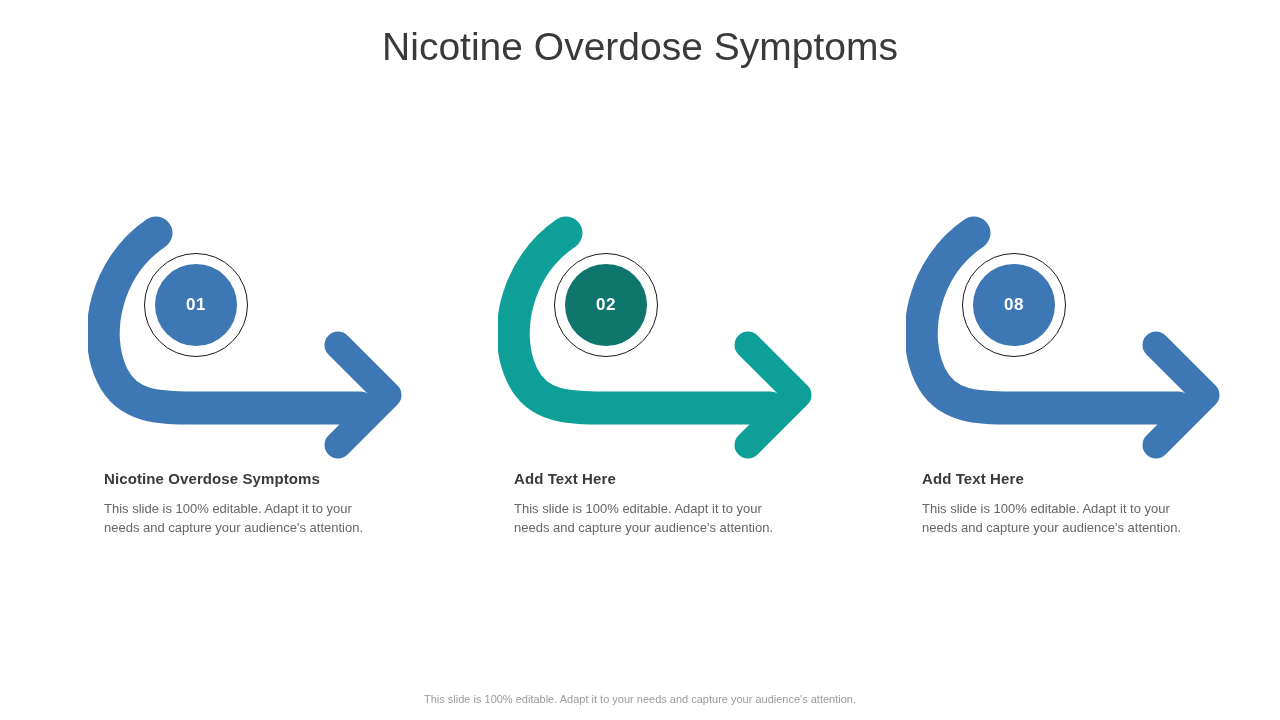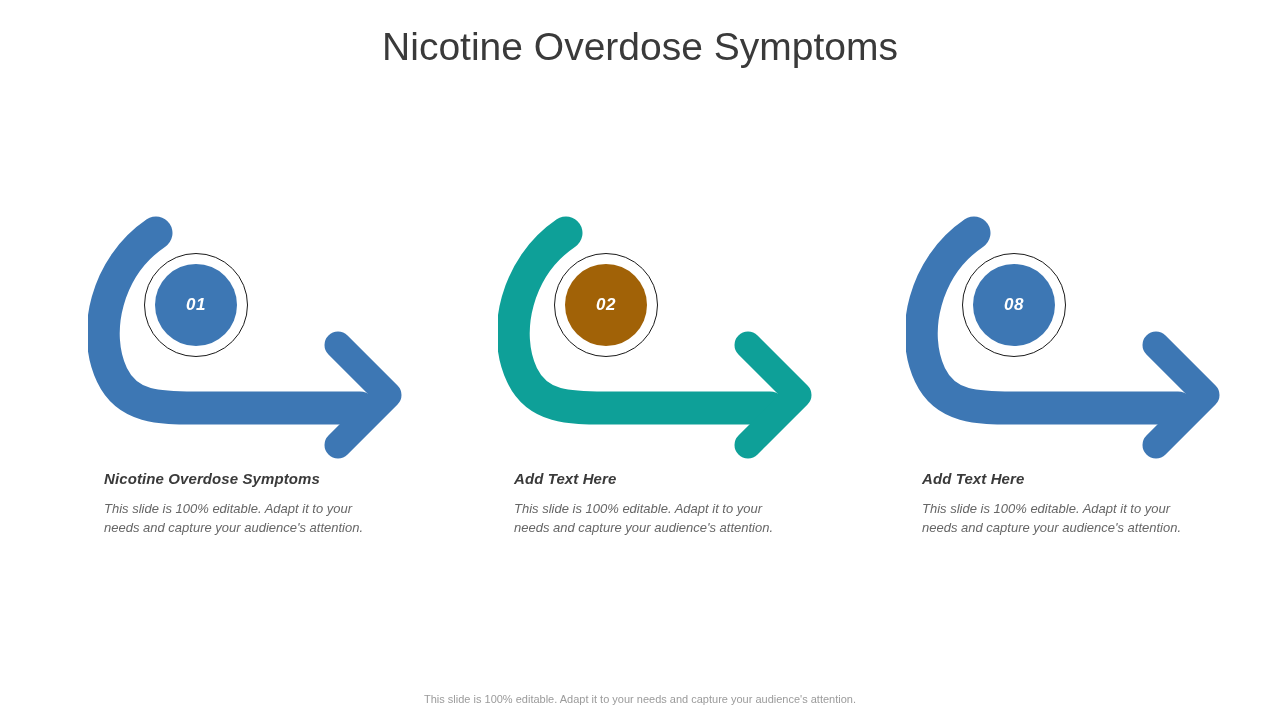--- a/index.html
+++ b/index.html
@@ -35,21 +35,20 @@
     white-space: nowrap;
   }
   .columns {
     position: absolute;
     top: 215px;
     left: 0;
     width: 1280px;
     display: flex;
     flex-direction: row;
     justify-content: flex-end;
-    font-style: italic;
   }
   .column {
     width: 386px;
     position: relative;
   }
   .column.c1 { margin-left: 88px; }
   .column.c2 { margin-left: 36px; }
   .column.c3 { margin-left: 34px; }
 
   .graphic {
@@ -80,21 +79,21 @@
     border-radius: 50%;
     display: flex;
     align-items: center;
     justify-content: center;
     color: #ffffff;
     font-size: 17px;
     font-weight: bold;
     letter-spacing: 0.5px;
   }
   .c1 .num-circle, .c3 .num-circle { background: #3d77b4; }
-  .c2 .num-circle { background: #a16207; }
+  .c2 .num-circle { background: #0f766e; }
 
   .col-text {
     position: absolute;
     top: 255px;
     left: 16px;
     width: 290px;
   }
   .col-heading {
     font-size: 15px;
     font-weight: bold;

